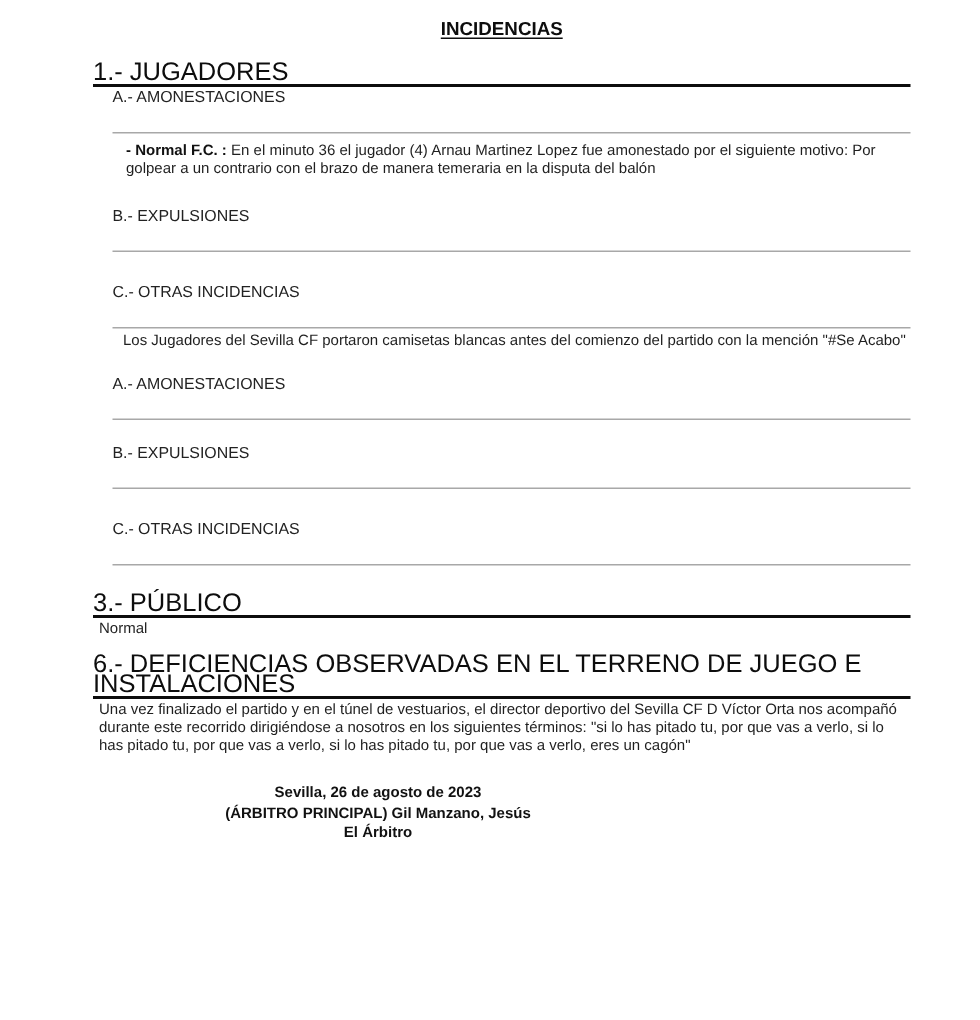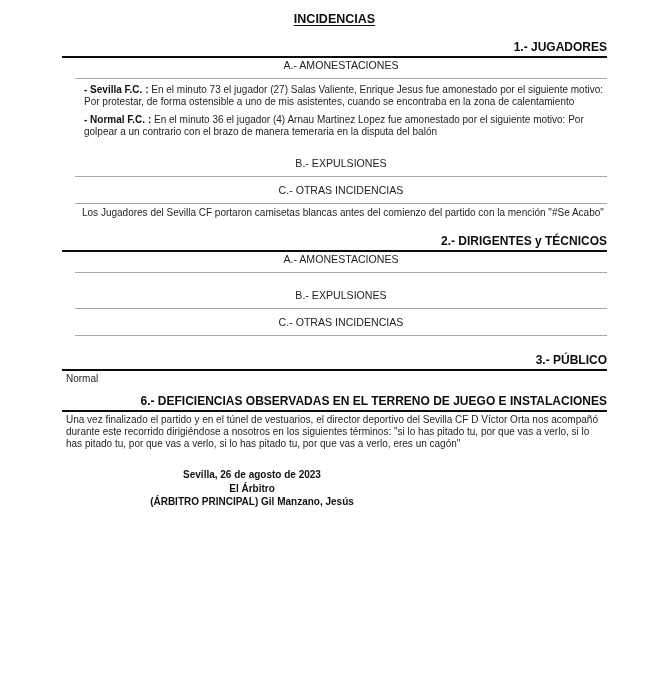--- a/index.html
+++ b/index.html
@@ -17,47 +17,45 @@
   .doc-title {
     text-align: center;
     font-size: 12.5px;
     font-weight: 700;
     line-height: 15px;
     margin-bottom: 14px;
     color: #0d0d0d;
   }
   .doc-title .underlined { text-decoration: underline; text-underline-offset: 2px; }
   .sec-head {
-    font-size: 12px;
-    font-weight: 700;
+    font-size: 17px;
+    font-weight: 400;
     line-height: 13px;
     color: #0d0d0d;
     border-bottom: 2px solid #0d0d0d;
     padding-bottom: 2px;
-    text-align: right;
   }
   .sub-head {
     margin-left: 13px;
     font-size: 10.6px;
     line-height: 12px;
     color: #222222;
     border-bottom: 1px solid #a8a8a8;
-    padding-bottom: 7px;
-    text-align: center;
+    padding-bottom: 17px;
   }
   .body-text { font-size: 10px; line-height: 12px; color: #1f1f1f; }
   .bullet { margin: 5px 0 0 22px; }
   .bullet b { font-weight: 700; color: #111111; }
   .indent-md { margin-left: 20px; }
   .indent-sm { margin-left: 4px; }
   .mt-1 { margin-top: 1px; }
   .mt-3 { margin-top: 3px; }
   .mt-6 { margin-top: 6px; }
   .mt-10 { margin-top: 10px; }
-  .mt-13 { margin-top: 7px; }
+  .mt-13 { margin-top: 21px; }
   .mt-16 { margin-top: 16px; }
   .mt-18 { margin-top: 18px; }
   .mt-19 { margin-top: 19px; }
   .signature {
     margin-top: 18px;
     width: 380px;
     text-align: center;
     font-size: 10px;
     font-weight: 700;
     line-height: 13.5px;
@@ -72,33 +70,31 @@
   <div class="doc-title">
     <span class="underlined">INCIDENCIAS</span>
   </div>
 
   <div>
     <div class="sec-head">1.- JUGADORES</div>
 
     <div class="sub-head mt-1">A.- AMONESTACIONES</div>
 
 
-    <p class="body-text bullet"><b>- Sevilla F.C. :</b> <span>En el minuto 73 el jugador (27) Salas Valiente, Enrique Jesus fue amonestado por el siguiente motivo: Por protestar, de forma ostensible a uno de mis asistentes, cuando se encontraba en la zona de calentamiento</span></p>
 
     <p class="body-text bullet mt-6"><b>- Normal F.C. :</b> <span>En el minuto 36 el jugador (4) Arnau Martinez Lopez fue amonestado por el siguiente motivo: Por golpear a un contrario con el brazo de manera temeraria en la disputa del balón</span></p>
 
     <div class="sub-head mt-19">B.- EXPULSIONES</div>
 
     <div class="sub-head mt-13">C.- OTRAS INCIDENCIAS</div>
 
     <p class="body-text indent-md mt-3" style="margin-bottom:16px; margin-top:3px;">Los Jugadores del Sevilla CF portaron camisetas blancas antes del comienzo del partido con la mención "#Se Acabo"</p>
   </div>
 
   <div>
-    <div class="sec-head mt-13">2.- DIRIGENTES y TÉCNICOS</div>
 
     <div class="sub-head mt-1">A.- AMONESTACIONES</div>
 
     <div class="sub-head mt-16">B.- EXPULSIONES</div>
 
     <div class="sub-head mt-13">C.- OTRAS INCIDENCIAS</div>
   </div>
 
   <div>
     <div class="sec-head mt-18">3.- PÚBLICO</div>
@@ -108,17 +104,17 @@
   <div>
     <div class="sec-head mt-10">6.- DEFICIENCIAS OBSERVADAS EN EL TERRENO DE JUEGO E INSTALACIONES</div>
   </div>
 
   <div>
     <p class="body-text indent-sm" style="margin:2px 0 0 4px;">Una vez finalizado el partido y en el túnel de vestuarios, el director deportivo del Sevilla CF D Víctor Orta nos acompañó durante este recorrido dirigiéndose a nosotros en los siguientes términos: "si lo has pitado tu, por que vas a verlo, si lo has pitado tu, por que vas a verlo, si lo has pitado tu, por que vas a verlo, eres un cagón"</p>
   </div>
 
   <div class="signature">
     <div>Sevilla, 26 de agosto de 2023</div>
+    <div>(ÁRBITRO PRINCIPAL) Gil Manzano, Jesús</div>
     <div>El Árbitro</div>
-    <div>(ÁRBITRO PRINCIPAL) Gil Manzano, Jesús</div>
   </div>
 
 </div>
 
 </body></html>

